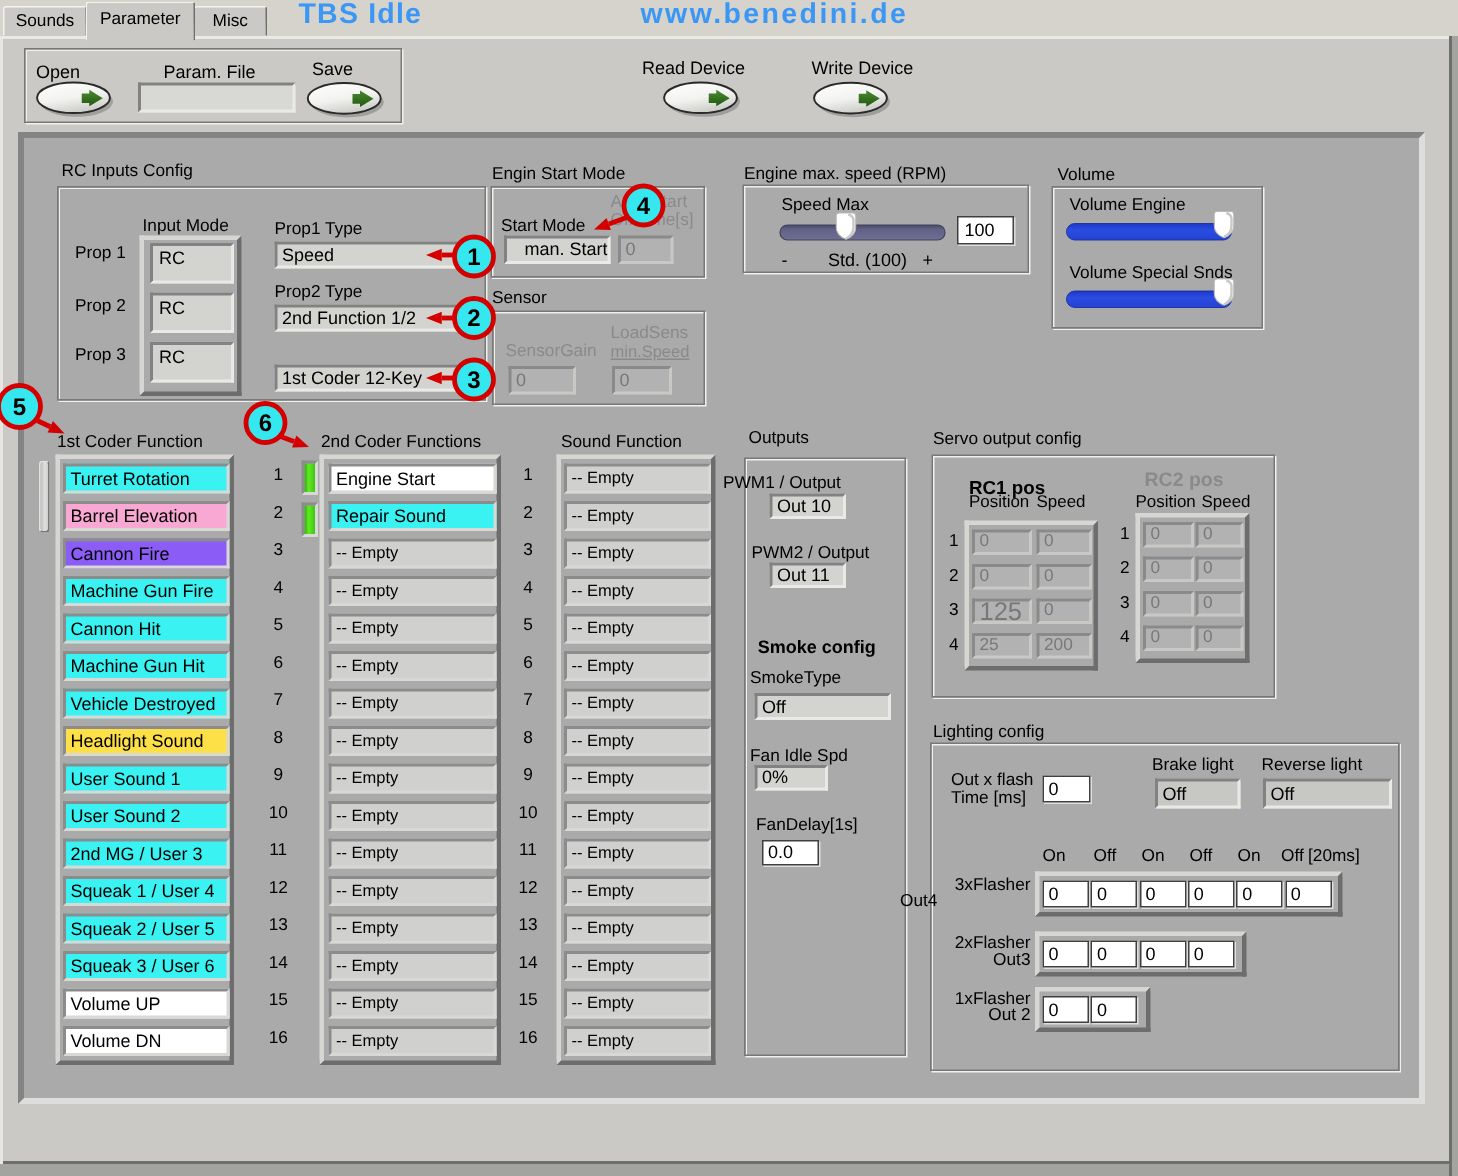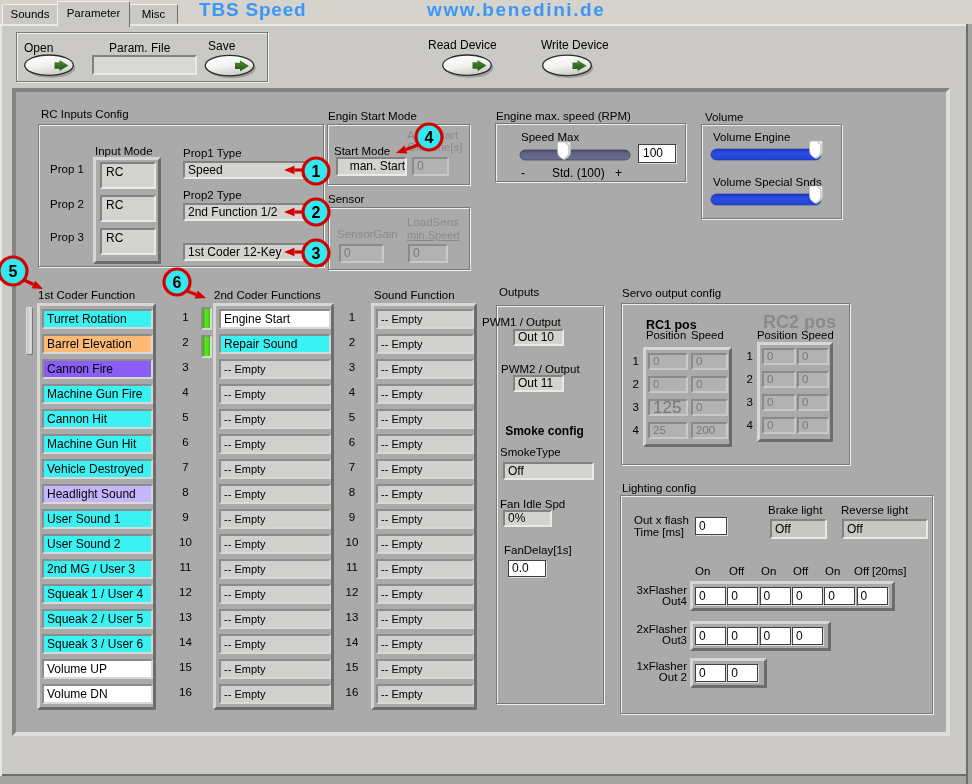--- a/index.html
+++ b/index.html
@@ -18,21 +18,21 @@
 <div class="ab" style="left:0;top:774px;width:972px;height:2px;background:#6e6e6c;"></div>
 <div class="ab" style="left:0;top:776px;width:972px;height:8px;background:#a3a3a0;"></div>
 <div class="ab" style="left:966px;top:0;width:2px;height:784px;background:#6e6e6c;"></div>
 <div class="ab" style="left:968px;top:0;width:4px;height:784px;background:#a3a3a0;"></div>
 <div class="ab" style="left:0;top:0;width:2px;height:776px;background:#e6e6e3;"></div>
 <div class="ab" style="left:0;top:0;width:972px;height:24px;background:#d6d3cc;"></div>
 <div class="ab" style="left:0;top:24px;width:966px;height:2px;background:#e9e9e6;"></div>
 <div class="tab" style="left:2px;top:4px;width:54px;height:18px;line-height:18px;">Sounds</div>
 <div class="tab" style="left:129px;top:4px;width:47px;height:18px;line-height:18px;">Misc</div>
 <div class="tab" style="left:57px;top:1px;width:71px;height:25px;line-height:23px;border-bottom:0;">Parameter</div>
-<div class="t" style="left:199px;top:-1px;font-size:19px;color:#3b97f5;font-weight:bold;letter-spacing:0.8px;">TBS Speed</div>
+<div class="t" style="left:199px;top:-1px;font-size:19px;color:#3b97f5;font-weight:bold;letter-spacing:0.8px;">TBS Idle</div>
 <div class="t" style="left:427px;top:-1px;font-size:19px;color:#3b97f5;font-weight:bold;letter-spacing:1.6px;">www.benedini.de</div>
 <div class="gb" style="left:16px;top:32px;width:250px;height:48px;"></div>
 <div class="t" style="left:24px;top:41px;font-size:12px;">Open</div>
 <div class="t" style="left:109px;top:41px;font-size:12px;">Param. File</div>
 <div class="t" style="left:208px;top:39px;font-size:12px;">Save</div>
 <div class="ab" style="left:92px;top:55px;width:101px;height:16px;border:2px solid;border-color:#828282 #e9e9e6 #e9e9e6 #828282;background:#d8d8d5;"></div>
 <div class="t" style="left:428px;top:38px;font-size:12px;">Read Device</div>
 <div class="t" style="left:541px;top:38px;font-size:12px;">Write Device</div>
 <div class="ab" style="left:12px;top:88px;width:930px;height:640px;border:4px solid;border-color:#848484 #dddddb #dddddb #848484;background:#aaaaaa;"></div>
 <div class="t" style="left:41px;top:108px;font-size:11.5px;">RC Inputs Config</div>
@@ -74,27 +74,27 @@
 <div class="t" style="left:615px;top:166px;font-size:12px;">+</div>
 <div class="t" style="left:705px;top:111px;font-size:11.5px;">Volume</div>
 <div class="gb" style="left:701px;top:124px;width:139px;height:93px;"></div>
 <div class="t" style="left:713px;top:131px;font-size:11.5px;">Volume Engine</div>
 <div class="t" style="left:713px;top:176px;font-size:11.5px;">Volume Special Snds</div>
 <div class="t" style="left:38px;top:289px;font-size:11.5px;">1st Coder Function</div>
 <div class="t" style="left:214px;top:289px;font-size:11.5px;">2nd Coder Functions</div>
 <div class="t" style="left:374px;top:289px;font-size:11.5px;">Sound Function</div>
 <div class="tray" style="left:37px;top:303px;width:113px;height:401px;"></div>
 <div class="cell" style="left:42px;top:309px;width:104px;height:16px;background:#3af2f2;line-height:16px;padding-left:3px;font-size:12px;white-space:nowrap;">Turret Rotation</div>
-<div class="cell" style="left:42px;top:334px;width:104px;height:16px;background:#fdba74;line-height:16px;padding-left:3px;font-size:12px;white-space:nowrap;">Barrel Elevation</div>
+<div class="cell" style="left:42px;top:334px;width:104px;height:16px;background:#f9a8d4;line-height:16px;padding-left:3px;font-size:12px;white-space:nowrap;">Barrel Elevation</div>
 <div class="cell" style="left:42px;top:359px;width:104px;height:16px;background:#8b5cf6;line-height:16px;padding-left:3px;font-size:12px;white-space:nowrap;">Cannon Fire</div>
 <div class="cell" style="left:42px;top:384px;width:104px;height:16px;background:#3af2f2;line-height:16px;padding-left:3px;font-size:12px;white-space:nowrap;">Machine Gun Fire</div>
 <div class="cell" style="left:42px;top:409px;width:104px;height:16px;background:#3af2f2;line-height:16px;padding-left:3px;font-size:12px;white-space:nowrap;">Cannon Hit</div>
 <div class="cell" style="left:42px;top:434px;width:104px;height:16px;background:#3af2f2;line-height:16px;padding-left:3px;font-size:12px;white-space:nowrap;">Machine Gun Hit</div>
 <div class="cell" style="left:42px;top:459px;width:104px;height:16px;background:#3af2f2;line-height:16px;padding-left:3px;font-size:12px;white-space:nowrap;">Vehicle Destroyed</div>
-<div class="cell" style="left:42px;top:484px;width:104px;height:16px;background:#c4b5fd;line-height:16px;padding-left:3px;font-size:12px;white-space:nowrap;">Headlight Sound</div>
+<div class="cell" style="left:42px;top:484px;width:104px;height:16px;background:#fde047;line-height:16px;padding-left:3px;font-size:12px;white-space:nowrap;">Headlight Sound</div>
 <div class="cell" style="left:42px;top:509px;width:104px;height:16px;background:#3af2f2;line-height:16px;padding-left:3px;font-size:12px;white-space:nowrap;">User Sound 1</div>
 <div class="cell" style="left:42px;top:534px;width:104px;height:16px;background:#3af2f2;line-height:16px;padding-left:3px;font-size:12px;white-space:nowrap;">User Sound 2</div>
 <div class="cell" style="left:42px;top:559px;width:104px;height:16px;background:#3af2f2;line-height:16px;padding-left:3px;font-size:12px;white-space:nowrap;">2nd MG / User 3</div>
 <div class="cell" style="left:42px;top:584px;width:104px;height:16px;background:#3af2f2;line-height:16px;padding-left:3px;font-size:12px;white-space:nowrap;">Squeak 1 / User 4</div>
 <div class="cell" style="left:42px;top:609px;width:104px;height:16px;background:#3af2f2;line-height:16px;padding-left:3px;font-size:12px;white-space:nowrap;">Squeak 2 / User 5</div>
 <div class="cell" style="left:42px;top:634px;width:104px;height:16px;background:#3af2f2;line-height:16px;padding-left:3px;font-size:12px;white-space:nowrap;">Squeak 3 / User 6</div>
 <div class="cell" style="left:42px;top:659px;width:104px;height:16px;background:#fff;line-height:16px;padding-left:3px;font-size:12px;white-space:nowrap;">Volume UP</div>
 <div class="cell" style="left:42px;top:684px;width:104px;height:16px;background:#fff;line-height:16px;padding-left:3px;font-size:12px;white-space:nowrap;">Volume DN</div>
 <div class="ab" style="left:26px;top:307px;width:5px;height:46px;border:1px solid;border-color:#e2e2e0 #777 #777 #e2e2e0;background:linear-gradient(90deg,#bcbcba,#dedede 55%,#cfcfcd);border-radius:2.5px;"></div>
 <div class="tray" style="left:213px;top:303px;width:115px;height:401px;"></div>
@@ -189,21 +189,21 @@
 <div class="t" style="left:629px;top:355px;font-size:11.5px;width:10px;text-align:right;">1</div>
 <div class="fldd" style="left:648px;top:376px;width:33px;height:13px;line-height:13px;padding-left:3px;font-size:11.5px;">0</div>
 <div class="fldd" style="left:691px;top:376px;width:30px;height:13px;line-height:13px;padding-left:3px;font-size:11.5px;">0</div>
 <div class="t" style="left:629px;top:378px;font-size:11.5px;width:10px;text-align:right;">2</div>
 <div class="fldd" style="left:648px;top:399px;width:33px;height:13px;line-height:13px;padding-left:3px;font-size:17px;">125</div>
 <div class="fldd" style="left:691px;top:399px;width:30px;height:13px;line-height:13px;padding-left:3px;font-size:11.5px;">0</div>
 <div class="t" style="left:629px;top:401px;font-size:11.5px;width:10px;text-align:right;">3</div>
 <div class="fldd" style="left:648px;top:422px;width:33px;height:13px;line-height:13px;padding-left:3px;font-size:11.5px;">25</div>
 <div class="fldd" style="left:691px;top:422px;width:30px;height:13px;line-height:13px;padding-left:3px;font-size:11.5px;">200</div>
 <div class="t" style="left:629px;top:424px;font-size:11.5px;width:10px;text-align:right;">4</div>
-<div class="t" style="left:763px;top:312px;font-size:18px;color:#8a8a8a;font-weight:bold;">RC2 pos</div>
+<div class="t" style="left:763px;top:312px;font-size:13px;color:#8a8a8a;font-weight:bold;">RC2 pos</div>
 <div class="t" style="left:757px;top:329px;font-size:11.3px;">Position</div>
 <div class="t" style="left:801px;top:329px;font-size:11.3px;">Speed</div>
 <div class="tray" style="left:757px;top:342px;width:70px;height:94px;"></div>
 <div class="fldd" style="left:762px;top:348px;width:27px;height:13px;line-height:13px;padding-left:3px;font-size:11.5px;">0</div>
 <div class="fldd" style="left:797px;top:348px;width:25px;height:13px;line-height:13px;padding-left:3px;font-size:11.5px;">0</div>
 <div class="t" style="left:743px;top:350px;font-size:11.5px;width:10px;text-align:right;">1</div>
 <div class="fldd" style="left:762px;top:371px;width:27px;height:13px;line-height:13px;padding-left:3px;font-size:11.5px;">0</div>
 <div class="fldd" style="left:797px;top:371px;width:25px;height:13px;line-height:13px;padding-left:3px;font-size:11.5px;">0</div>
 <div class="t" style="left:743px;top:373px;font-size:11.5px;width:10px;text-align:right;">2</div>
 <div class="fldd" style="left:762px;top:394px;width:27px;height:13px;line-height:13px;padding-left:3px;font-size:11.5px;">0</div>
@@ -222,21 +222,21 @@
 <div class="t" style="left:841px;top:504px;font-size:11.5px;">Reverse light</div>
 <div class="ab" style="left:842px;top:519px;width:79px;height:16px;border:2px solid;border-color:#828282 #e9e9e6 #e9e9e6 #828282;background:#c7c7c4;font-size:12px;line-height:16px;padding-left:3px;">Off</div>
 <div class="t" style="left:695px;top:565px;font-size:11.5px;">On</div>
 <div class="t" style="left:729px;top:565px;font-size:11.5px;">Off</div>
 <div class="t" style="left:761px;top:565px;font-size:11.5px;">On</div>
 <div class="t" style="left:793px;top:565px;font-size:11.5px;">Off</div>
 <div class="t" style="left:825px;top:565px;font-size:11.5px;">On</div>
 <div class="t" style="left:854px;top:565px;font-size:11.5px;">Off</div>
 <div class="t" style="left:872px;top:565px;font-size:11.5px;">[20ms]</div>
 <div class="t" style="left:600px;top:584px;font-size:11.5px;width:87px;text-align:right;">3xFlasher</div>
-<div class="t" style="left:600px;top:595px;font-size:11.5px;width:87px;text-align:right;">Out4</div>
+<div class="t" style="left:600px;top:595px;font-size:11.5px;width:87px;">Out4</div>
 <div class="tray" style="left:690px;top:581px;width:199px;height:24px;"></div>
 <div class="fw" style="left:695.0px;top:587px;width:26px;height:16px;line-height:16px;padding-left:3px;font-size:12px;">0</div>
 <div class="fw" style="left:727.3px;top:587px;width:26px;height:16px;line-height:16px;padding-left:3px;font-size:12px;">0</div>
 <div class="fw" style="left:759.6px;top:587px;width:26px;height:16px;line-height:16px;padding-left:3px;font-size:12px;">0</div>
 <div class="fw" style="left:791.9px;top:587px;width:26px;height:16px;line-height:16px;padding-left:3px;font-size:12px;">0</div>
 <div class="fw" style="left:824.2px;top:587px;width:26px;height:16px;line-height:16px;padding-left:3px;font-size:12px;">0</div>
 <div class="fw" style="left:856.5px;top:587px;width:26px;height:16px;line-height:16px;padding-left:3px;font-size:12px;">0</div>
 <div class="t" style="left:600px;top:623px;font-size:11.5px;width:87px;text-align:right;">2xFlasher</div>
 <div class="t" style="left:600px;top:634px;font-size:11.5px;width:87px;text-align:right;">Out3</div>
 <div class="tray" style="left:690px;top:621px;width:135px;height:24px;"></div>

